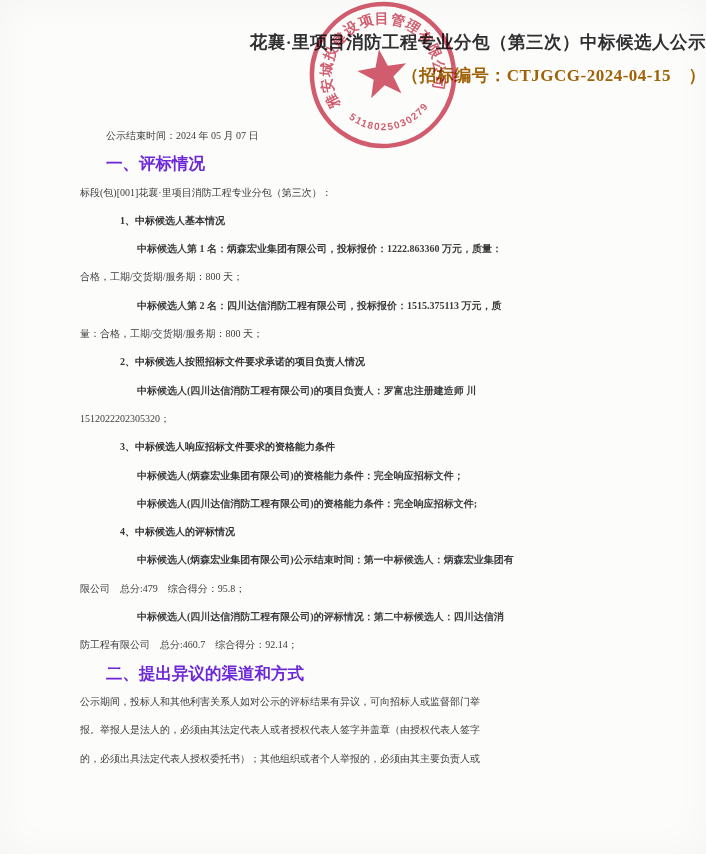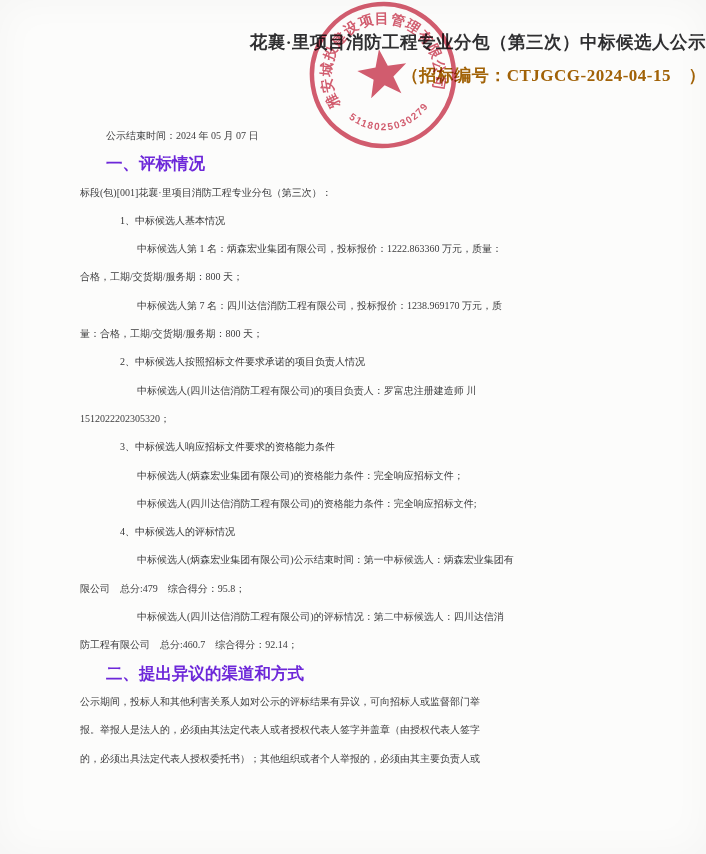--- a/index.html
+++ b/index.html
@@ -40,23 +40,23 @@
     position:relative;
     z-index:1;
   }
   .line{
     height:28.3px;line-height:28.3px;
     font-size:10px;color:#3b3b3d;
     white-space:nowrap;
   }
   .ind26{padding-left:26px;}
   .ind40{padding-left:40px;}
-  .ind57{padding-left:57px;}
+  .ind57{padding-left:57px;font-weight:bold;}
   .h1{font-weight:bold;font-size:16.5px;color:#6d28d9;}
-  .h2{font-weight:normal;color:#333335;}
+  .h2{font-weight:bold;color:#333335;}
   .stamp{
     position:absolute;
     left:283px;top:-13px;
     width:200px;height:176px;
     opacity:0.82;
     mix-blend-mode:multiply;
     z-index:2;
     pointer-events:none;
   }
   .stamp svg{display:block;}
@@ -93,21 +93,21 @@
     </svg>
   </div>
 
   <div class="content">
     <div class="line ind26">公示结束时间：2024 年 05 月 07 日</div>
     <div class="line ind26 h1">一、评标情况</div>
     <div class="line">标段(包)[001]花襄·里项目消防工程专业分包（第三次）：</div>
     <div class="line ind40 h2">1、中标候选人基本情况</div>
     <div class="line ind57">中标候选人第 1 名：炳森宏业集团有限公司，投标报价：1222.863360 万元，质量：</div>
     <div class="line">合格，工期/交货期/服务期：800 天；</div>
-    <div class="line ind57">中标候选人第 7 名：四川达信消防工程有限公司，投标报价：1238.969170 万元，质</div>
+    <div class="line ind57">中标候选人第 2 名：四川达信消防工程有限公司，投标报价：1515.375113 万元，质</div>
     <div class="line">量：合格，工期/交货期/服务期：800 天；</div>
     <div class="line ind40 h2">2、中标候选人按照招标文件要求承诺的项目负责人情况</div>
     <div class="line ind57">中标候选人(四川达信消防工程有限公司)的项目负责人：罗富忠注册建造师 川</div>
     <div class="line">1512022202305320；</div>
     <div class="line ind40 h2">3、中标候选人响应招标文件要求的资格能力条件</div>
     <div class="line ind57">中标候选人(炳森宏业集团有限公司)的资格能力条件：完全响应招标文件；</div>
     <div class="line ind57">中标候选人(四川达信消防工程有限公司)的资格能力条件：完全响应招标文件;</div>
     <div class="line ind40 h2">4、中标候选人的评标情况</div>
     <div class="line ind57">中标候选人(炳森宏业集团有限公司)公示结束时间：第一中标候选人：炳森宏业集团有</div>
     <div class="line">限公司　总分:479　综合得分：95.8；</div>

